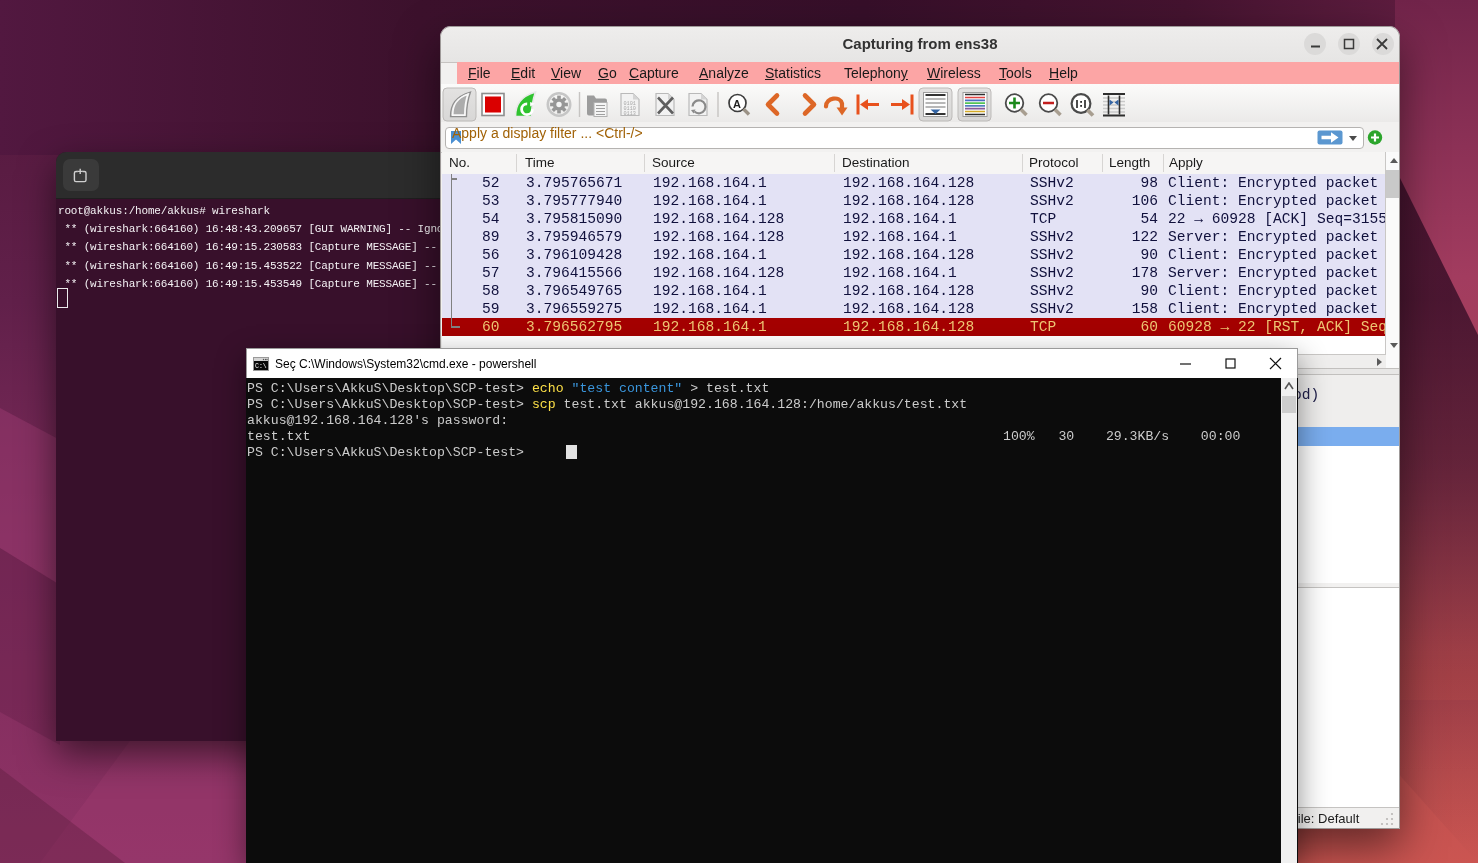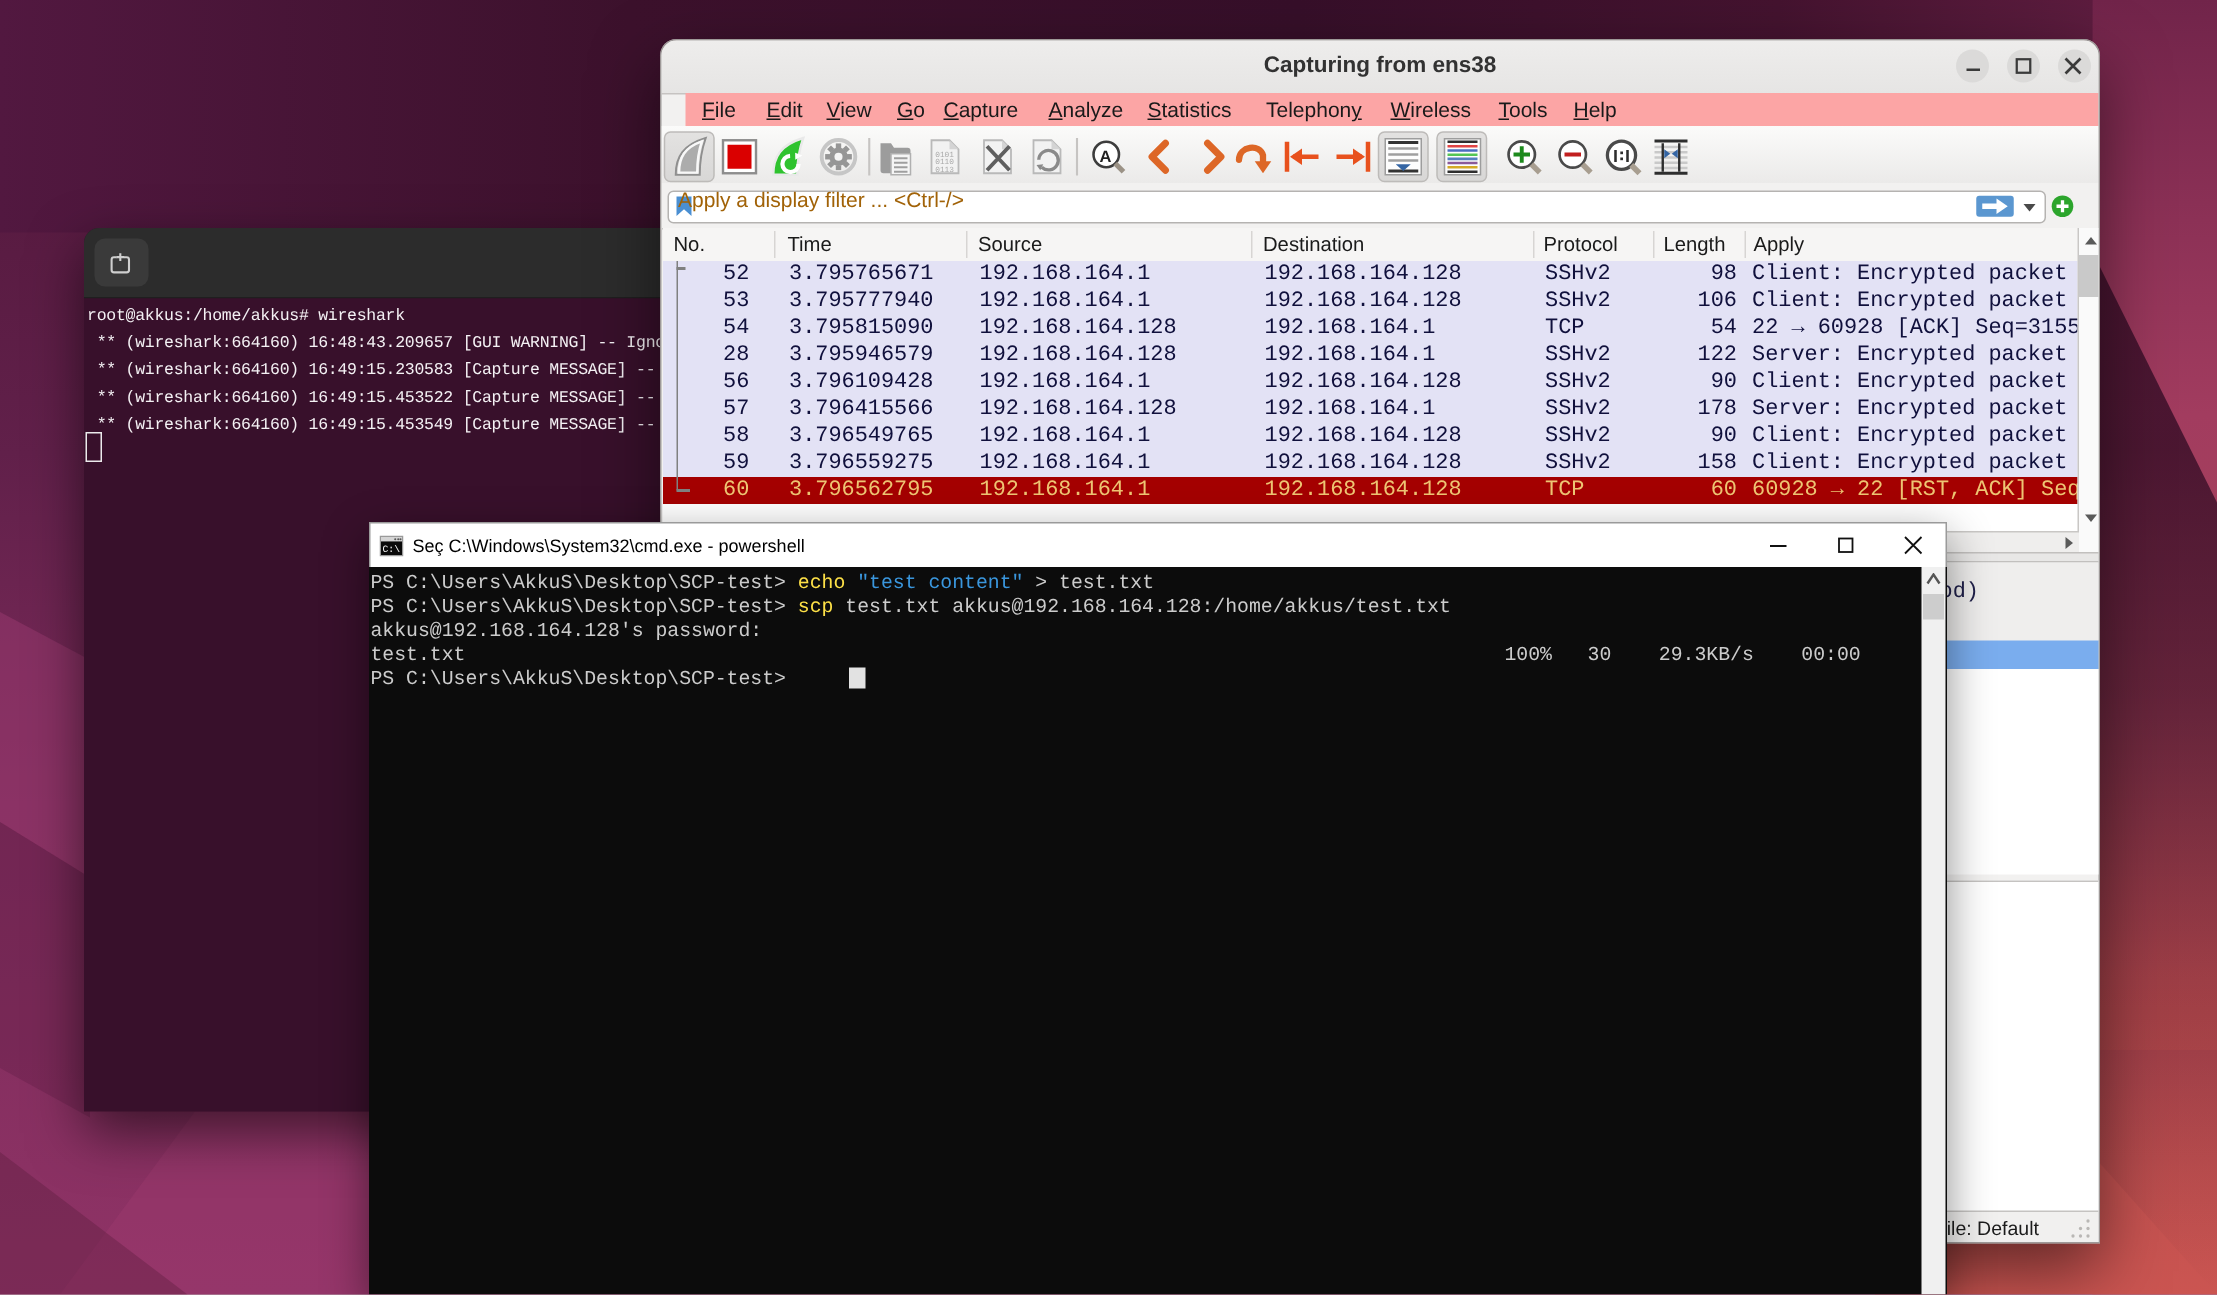--- a/index.html
+++ b/index.html
@@ -385,21 +385,21 @@
         <div class="row" style="top:36px">
           <span class="c1">54</span>
           <span class="c2">3.795815090</span>
           <span class="c3">192.168.164.128</span>
           <span class="c4">192.168.164.1</span>
           <span class="c5">TCP</span>
           <span class="c6">54</span>
           <span class="c7">22 → 60928 [ACK] Seq=3155</span>
         </div>
         <div class="row" style="top:54px">
-          <span class="c1">28</span>
+          <span class="c1">89</span>
           <span class="c2">3.795946579</span>
           <span class="c3">192.168.164.128</span>
           <span class="c4">192.168.164.1</span>
           <span class="c5">SSHv2</span>
           <span class="c6">122</span>
           <span class="c7">Server: Encrypted packet</span>
         </div>
         <div class="row" style="top:72px">
           <span class="c1">56</span>
           <span class="c2">3.796109428</span>

